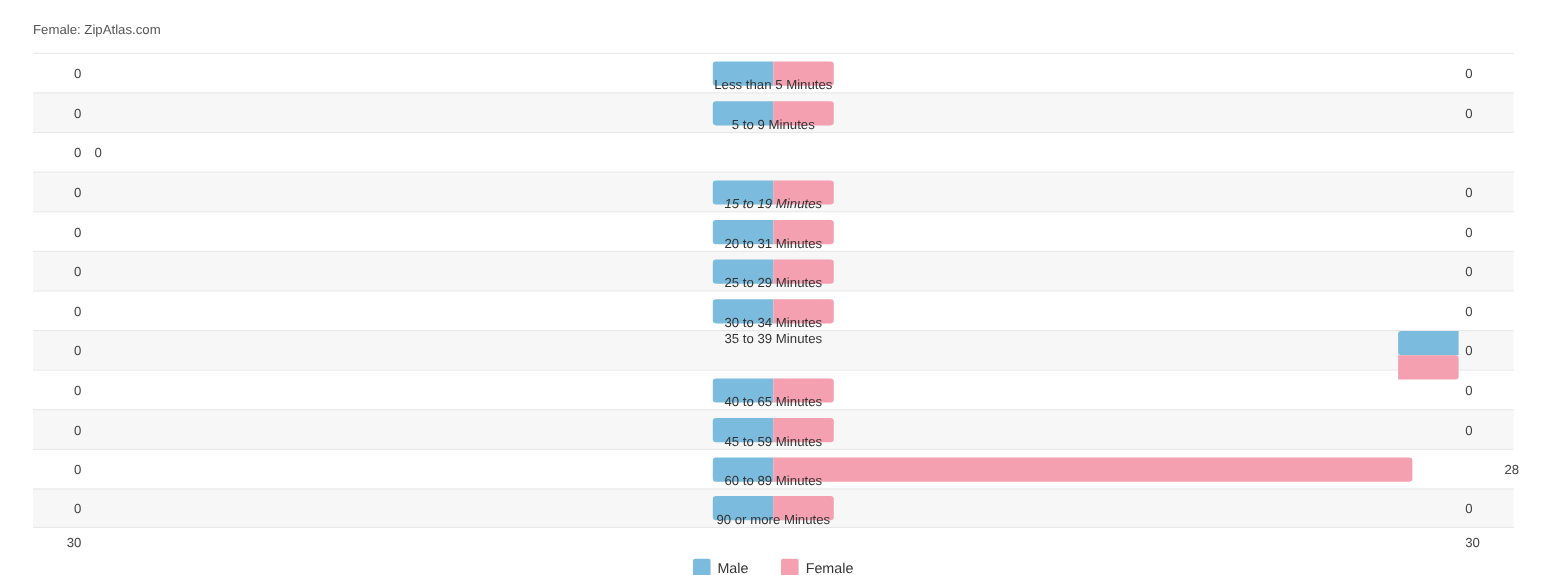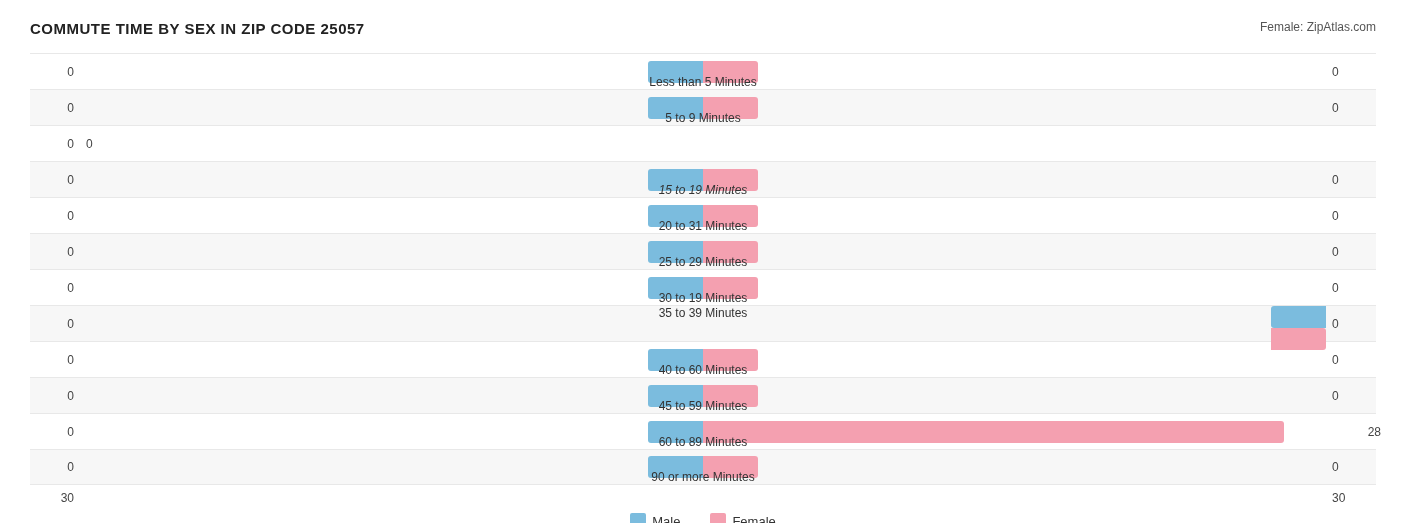--- a/index.html
+++ b/index.html
@@ -146,21 +146,20 @@
       color: #333;
       pointer-events: none;
       z-index: 5;
     }
   </style>
 </head>
 <body>
 
 <div>
   <div style="display:flex; justify-content:space-between; align-items:flex-start; margin-bottom:6px;">
-    <div class="title">COMMUTE TIME BY SEX IN ZIP CODE 25057</div>
     <div class="source">Female: ZipAtlas.com</div>
   </div>
 
   <div class="chart-area" id="chart-rows">
 
   <div class="row">
     <div class="left-val">0</div>
     <div class="bar-container" style="position:relative;">
       <div class="half-left">
         <div class="bar-blue" style="width: max(0%, 55px); height:22px; border-radius:3px 0 0 3px;">
@@ -250,21 +249,21 @@
       0
     </div>
   </div>
       <div class="row">
     <div class="left-val">0</div>
     <div class="bar-container" style="position:relative;">
       <div class="half-left">
         <div class="bar-blue" style="width: max(0%, 55px); height:22px; border-radius:3px 0 0 3px;">
         </div>
       </div>
-      <div class="label-overlay">30 to 19 Minutes</div>
+      <div class="label-overlay">30 to 34 Minutes</div>
       <div class="half-right">
         <div class="bar-pink" style="width: max(0%, 55px); height:22px; border-radius:0 3px 3px 0; position:relative;">
         </div>
       </div>
     </div>
     <div class="right-val" style="position:relative;">
       0
     </div>
   </div>
       <div class="row row-alt">
@@ -284,21 +283,21 @@
       0
     </div>
   </div>
       <div class="row">
     <div class="left-val">0</div>
     <div class="bar-container" style="position:relative;">
       <div class="half-left">
         <div class="bar-blue" style="width: max(0%, 55px); height:22px; border-radius:3px 0 0 3px;">
         </div>
       </div>
-      <div class="label-overlay">40 to 60 Minutes</div>
+      <div class="label-overlay">40 to 65 Minutes</div>
       <div class="half-right">
         <div class="bar-pink" style="width: max(0%, 55px); height:22px; border-radius:0 3px 3px 0; position:relative;">
         </div>
       </div>
     </div>
     <div class="right-val" style="position:relative;">
       0
     </div>
   </div>
       <div class="row row-alt">

